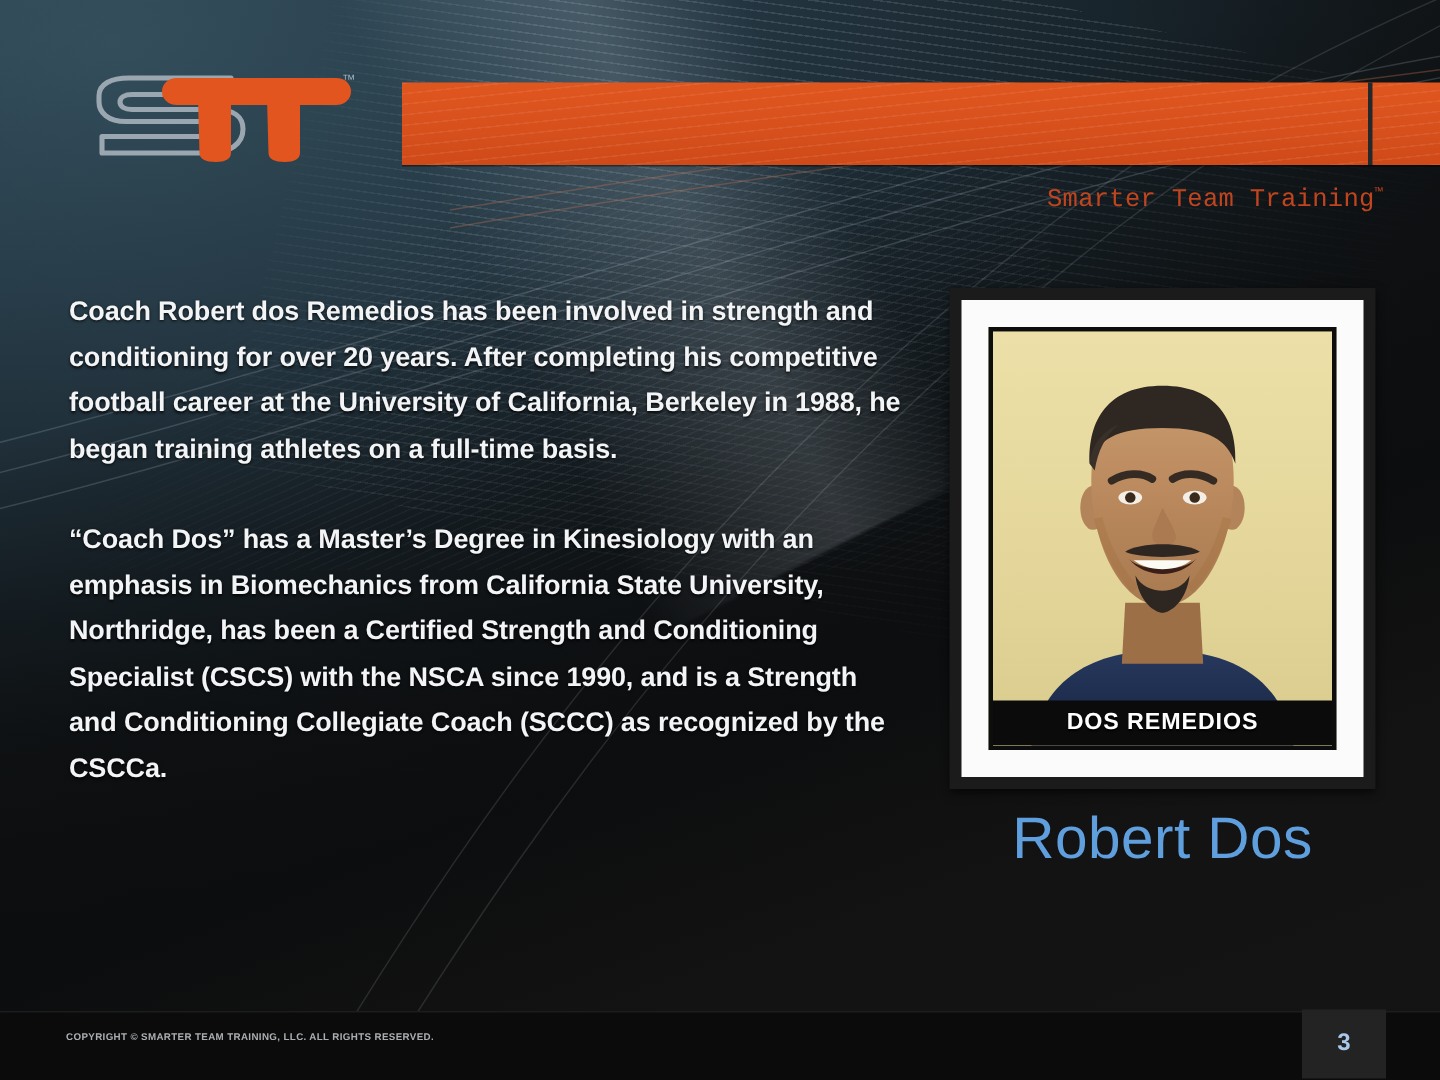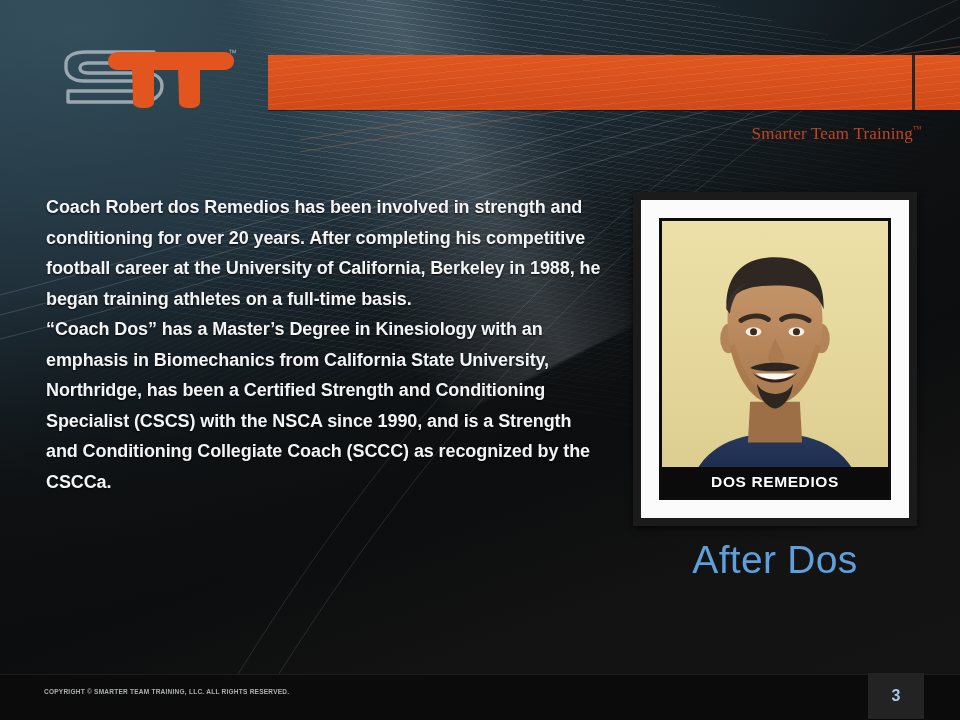--- a/index.html
+++ b/index.html
@@ -119,21 +119,21 @@
     font-family: "Liberation Sans", sans-serif;
   }
 
   .tagline {
     position: absolute;
     right: 38px; top: 124px;
     color: #c0451f;
     font-size: 17px;
     font-weight: 400;
     letter-spacing: .2px;
-    font-family: Liberation Serif, serif;
+    font-family: Liberation Mono, monospace;
     white-space: nowrap;
   }
   .tagline .tm-sup {
     font-size: 9px;
     vertical-align: super;
   }
 
   
   .copy {
     position: absolute;
@@ -141,21 +141,21 @@
     width: 560px;
     color: #f2f4f6;
     font-size: 18px;
     line-height: 30.5px;
     font-weight: bold;
     letter-spacing: -0.1px;
     text-shadow: 0 1px 2px rgba(0,0,0,0.85);
     font-family: "Liberation Sans", sans-serif;
   }
   .copy p { margin: 0; }
-  .copy p + p { }
+  .copy p + p { margin-top: 30px; }
 
   
   .photo-card {
     position: absolute;
     left: 633px; top: 192px;
     width: 284px; height: 334px;
     background: #1b1b1b;
     padding: 8px;
     box-sizing: border-box;
     box-shadow: 0 2px 6px rgba(0,0,0,0.7);
@@ -360,21 +360,21 @@
           <path d="M138,110 C 134,126 126,142 116,152" stroke="#a0703f" stroke-opacity=".35" stroke-width="5" fill="none"></path>
         </svg>
 
         <div class="name-plate">
           <span>DOS REMEDIOS</span>
         </div>
       </div>
     </div>
   </div>
 
-  <div class="coach-caption">After Dos</div>
+  <div class="coach-caption">Robert Dos</div>
 
   <div class="footer">
     <div class="copyright">COPYRIGHT © SMARTER TEAM TRAINING, LLC. ALL RIGHTS RESERVED.</div>
     <div class="page-badge">
       <span>3</span>
     </div>
   </div>
 
 </div>
 

